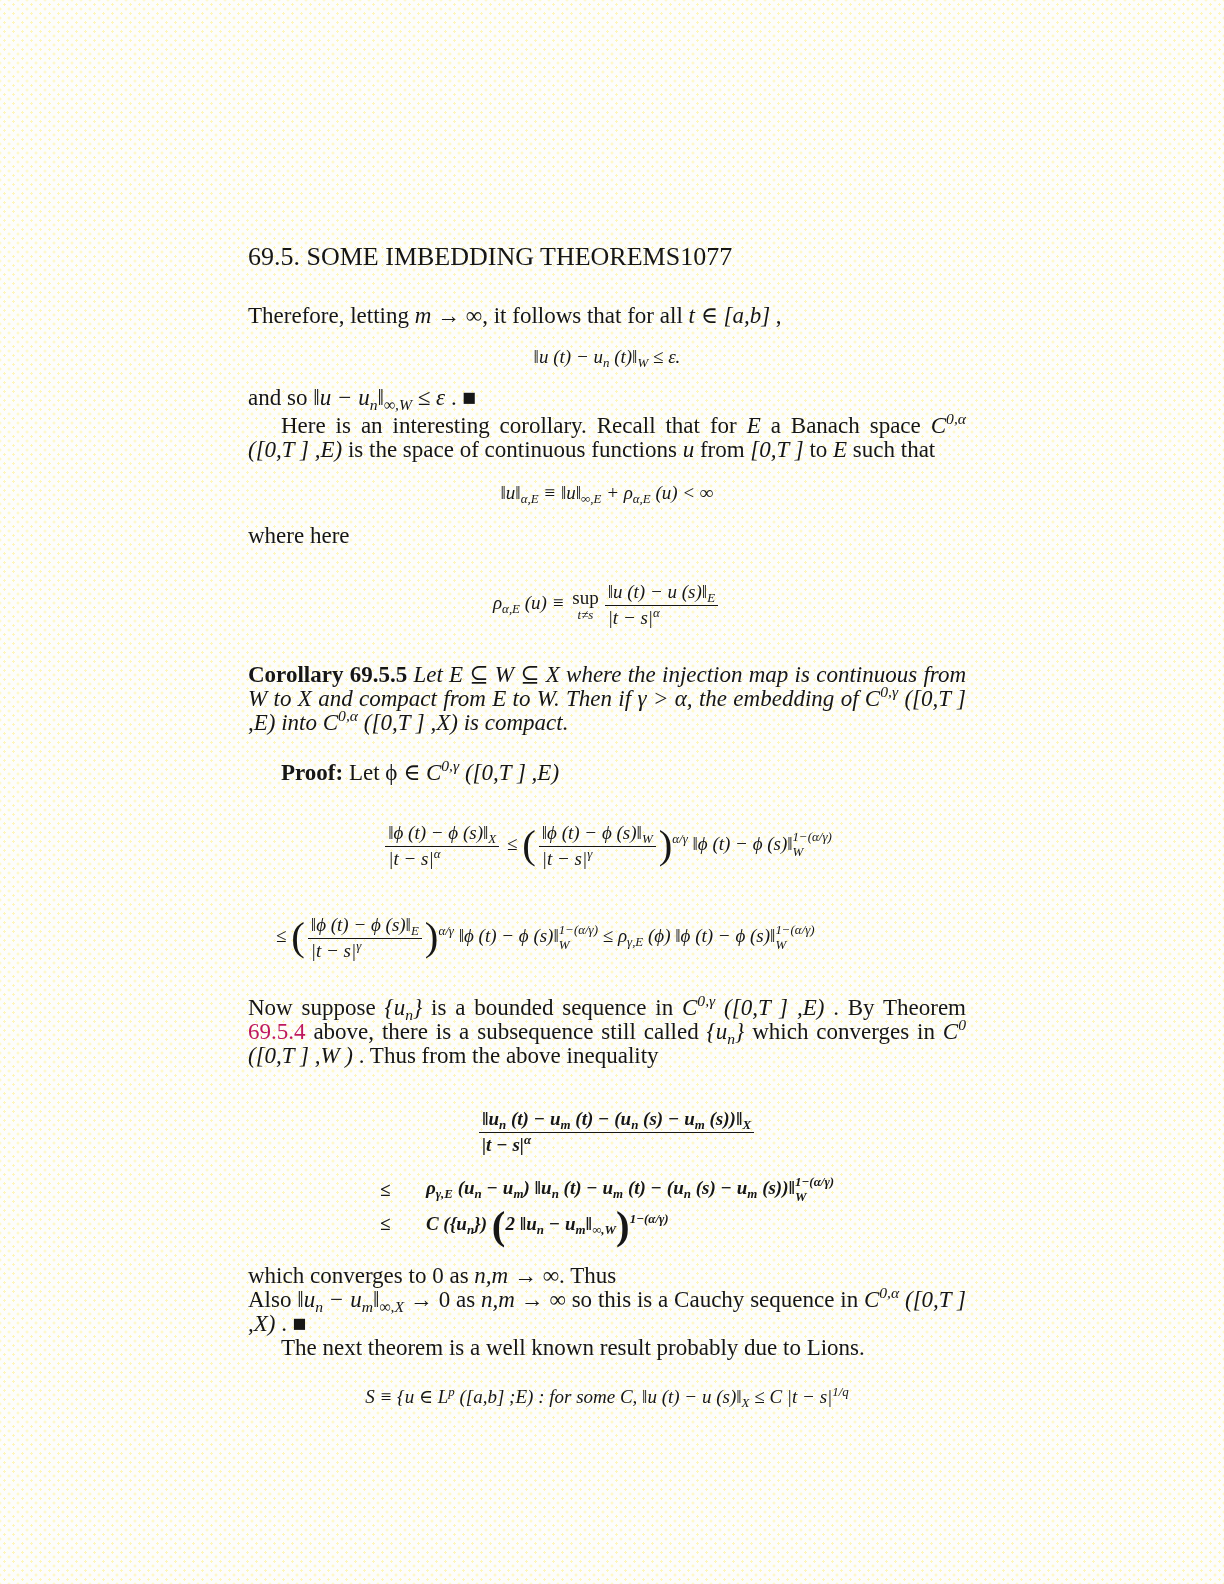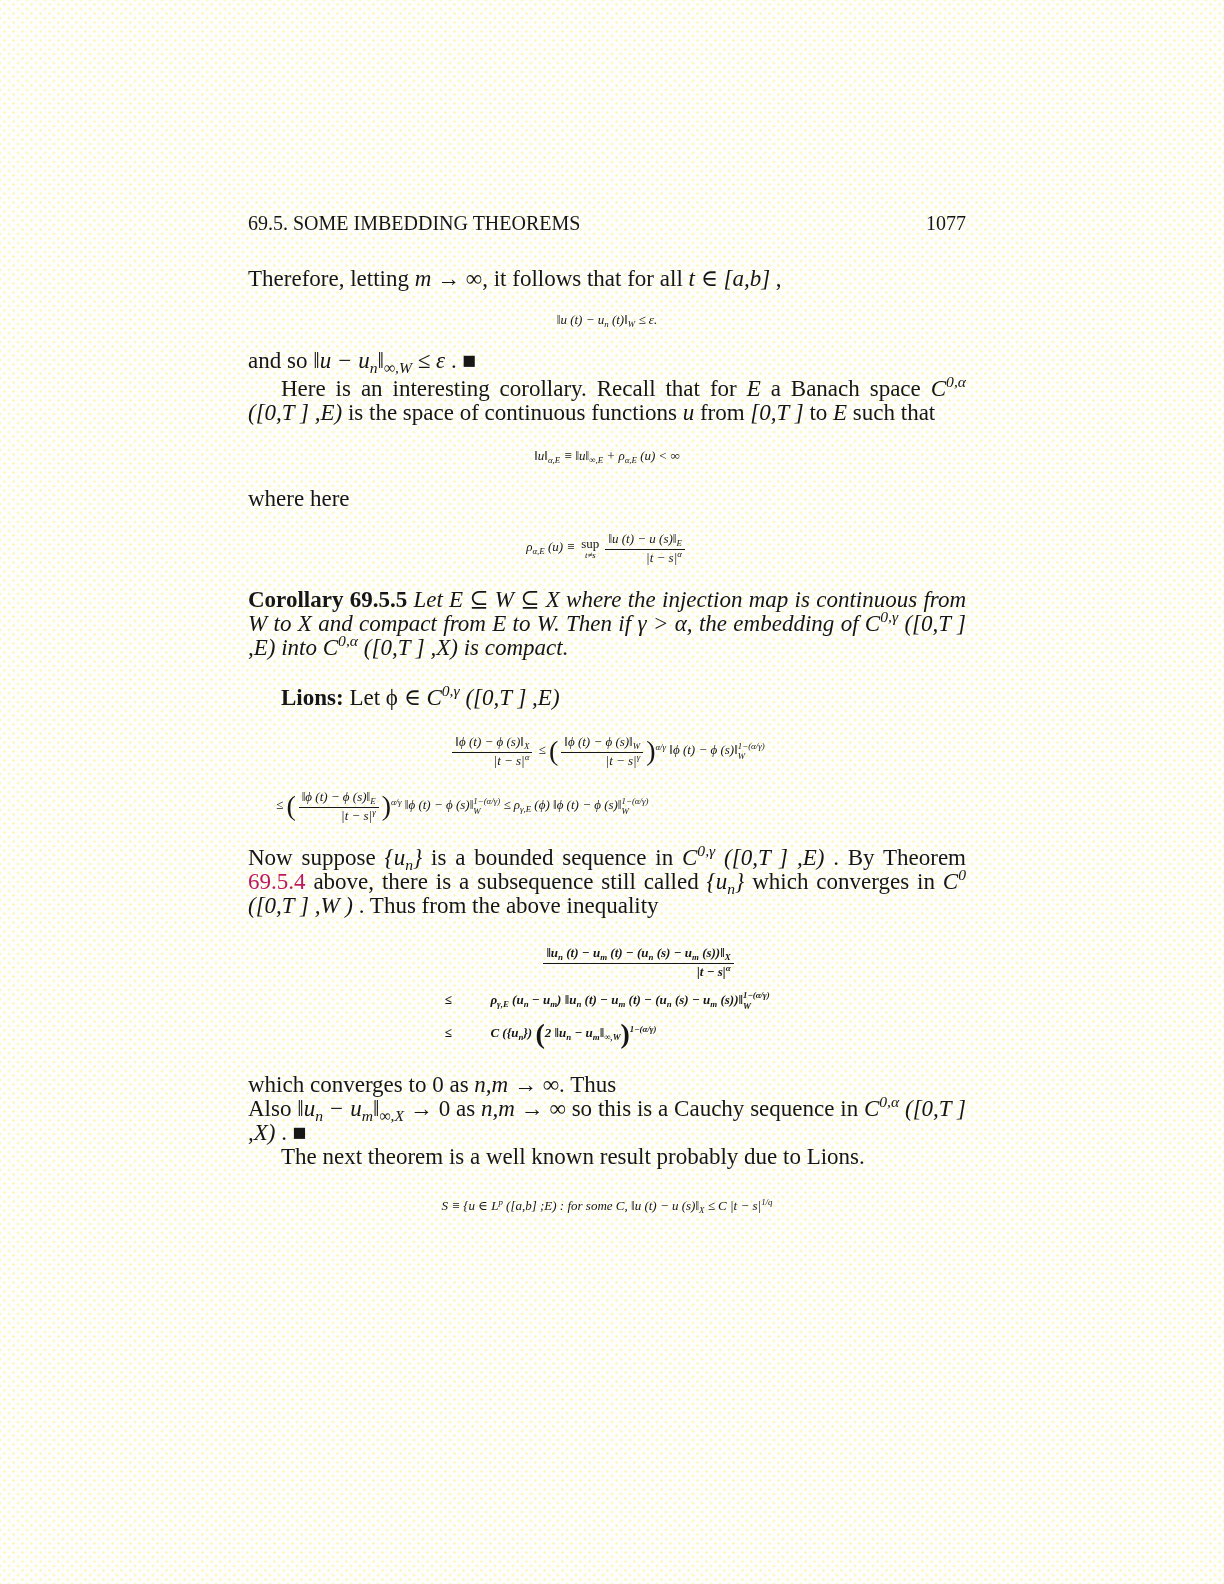--- a/index.html
+++ b/index.html
@@ -9,33 +9,33 @@
     background-image:
       radial-gradient(circle, rgba(255,240,130,.55) 1px, rgba(255,240,130,0) 1.4px),
       radial-gradient(circle, rgba(255,240,130,.55) 1px, rgba(255,240,130,0) 1.4px);
     background-size:9px 9px, 9px 9px;
     background-position:0 0, 4.5px 4.5px;
     font-family:"Liberation Serif","DejaVu Serif",serif;
     color:#161616;
     overflow:hidden;
   }
   .page{width:718px;margin-left:248px;padding-top:212px;}
-  .running-header{display:flex;justify-content:space-between;font-size:20px;margin-bottom:32px;}
+  .running-header{display:flex;font-size:26px;margin-bottom:32px;margin-top:30px;}
   p{font-size:23px;line-height:24px;margin:0;text-align:justify;}
   p.gap{margin-top:4px;}
   .indent{text-indent:33px;}
   .it, .thm{font-style:italic;}
   .up{font-style:normal;}
   b{font-style:normal;}
-  .disp{font-size:13px;line-height:26px;text-align:center;font-style:italic;margin:16px 0;}
+  .disp{font-size:19px;line-height:26px;text-align:center;font-style:italic;margin:16px 0;}
   .disp.tall{margin:20px 0;}
   sub,sup{font-size:68%;line-height:0;}
   sub{vertical-align:-0.3em;}
   sup{vertical-align:0.55em;}
-  .frac{display:inline-block;text-align:right;vertical-align:middle;line-height:1.15;margin:0 3px;}
+  .frac{display:inline-block;text-align:left;vertical-align:middle;line-height:1.15;margin:12px 3px;}
   .frac .num{display:block;border-bottom:1.4px solid #161616;padding:1px 3px 2px;}
   .frac .den{display:block;padding:1px 3px 0;}
   .big{font-size:215%;font-style:normal;vertical-align:middle;line-height:0;}
   .supsub{display:inline-flex;flex-direction:column;align-items:flex-start;vertical-align:middle;font-size:68%;line-height:1.15;}
   .under{display:inline-flex;flex-direction:column;align-items:center;vertical-align:middle;line-height:1.05;margin:0 3px;}
   .under .u-top{font-style:normal;}
   .under .u-bot{font-size:68%;}
   .ref-link{color:#be185d;font-style:normal;cursor:pointer;}
   .eqalign{display:inline-block;text-align:left;}
   .al-row{display:flex;align-items:center;margin:7px 0;font-weight:bold;}
@@ -65,21 +65,21 @@
 
   <p>where here</p>
 
   <div class="disp tall">ρ<sub>α,E</sub> (u) ≡ <span class="under">
         <span class="u-top">sup</span>
         <span class="u-bot">t≠s</span>
       </span><span class="frac"><span class="num">‖u (t) − u (s)‖<sub>E</sub></span><span class="den">|t − s|<sup>α</sup></span></span></div>
 
   <p class="thm" style="margin-top:22px;"><b class="thm-label">Corollary 69.5.5</b><span> </span><span>Let E ⊆ W ⊆ X where the injection map is continuous from W to X and compact from E to W. Then if γ &gt; α, the embedding of C<sup>0,γ</sup> ([0,T ] ,E) into C<sup>0,α</sup> ([0,T ] ,X) is compact.</span></p>
 
-  <p class="indent" style="margin-top:26px;"><b class="proof-label">Lions:</b><span> Let ϕ ∈ <span class="it">C<sup>0,γ</sup> ([0,T ] ,E)</span></span></p>
+  <p class="indent" style="margin-top:26px;"><b class="proof-label">Proof:</b><span> Let ϕ ∈ <span class="it">C<sup>0,γ</sup> ([0,T ] ,E)</span></span></p>
 
   <div class="disp tall" style="margin-top:24px;"><span class="frac"><span class="num">‖ϕ (t) − ϕ (s)‖<sub>X</sub></span><span class="den">|t − s|<sup>α</sup></span></span> ≤ <span class="big">(</span><span class="frac"><span class="num">‖ϕ (t) − ϕ (s)‖<sub>W</sub></span><span class="den">|t − s|<sup>γ</sup></span></span><span class="big">)</span><sup>α/γ</sup> ‖ϕ (t) − ϕ (s)‖<span class="supsub">
         <span>1−(α/γ)</span>
         <span>W</span>
       </span></div>
 
   <div class="disp tall" style="text-align:left;padding-left:28px;">≤ <span class="big">(</span><span class="frac"><span class="num">‖ϕ (t) − ϕ (s)‖<sub>E</sub></span><span class="den">|t − s|<sup>γ</sup></span></span><span class="big">)</span><sup>α/γ</sup> ‖ϕ (t) − ϕ (s)‖<span class="supsub">
         <span>1−(α/γ)</span>
         <span>W</span>
       </span> ≤ ρ<sub>γ,E</sub> (ϕ) ‖ϕ (t) − ϕ (s)‖<span class="supsub">

